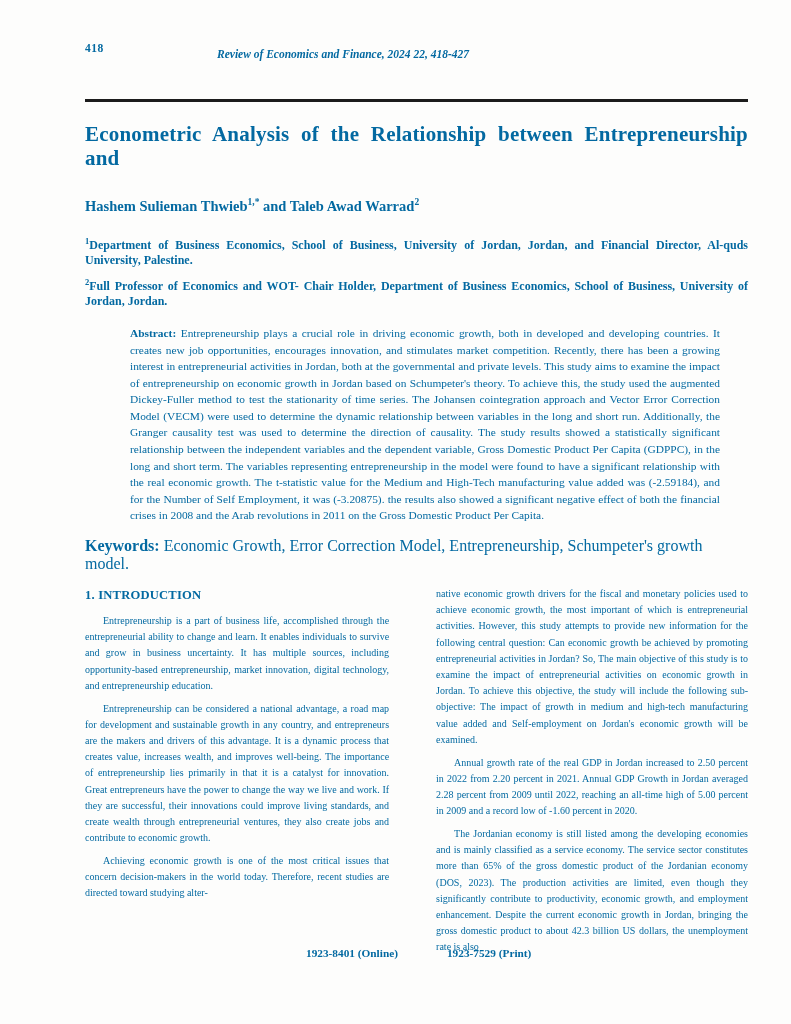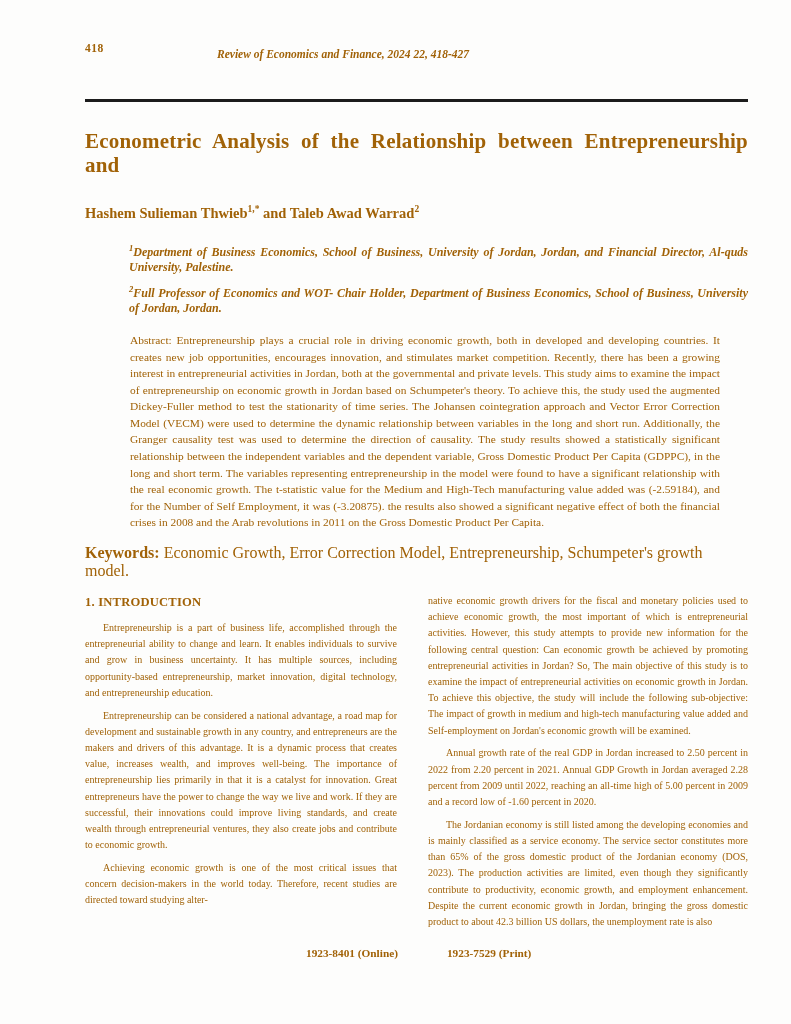--- a/index.html
+++ b/index.html
@@ -2,52 +2,52 @@
 <html><head>
 <meta charset="utf-8">
 <style>
   html, body { margin: 0; padding: 0; background: #e8e8e8; }
   .page {
     position: relative;
     width: 791px;
     height: 1024px;
     margin: 0 auto;
     background: #fdfdfc;
-    color: #a16207;
+    color: #0369a1;
     font-family: "Liberation Serif", "DejaVu Serif", serif;
     box-sizing: border-box;
     padding: 42px 43px 0 85px;
     overflow: hidden;
   }
 
   
   .hdr { position: relative; height: 14px; font-size: 11.5px; font-weight: bold; }
   .hdr .pgnum { position: absolute; left: 0; top: 0; letter-spacing: 0.5px; }
   .hdr .jref  { position: absolute; left: 132px; top: 0; font-style: italic; margin-top: 6px; }
 
   .title-rule { height: 3px; background: #1c1c1c; margin-top: 43px; }
 
-  .title { margin: 27px 0 0 0; font-size: 21px; font-weight: bold; line-height: 1.16; letter-spacing: 0.2px; }
+  .title { margin: 20px 0 0 0; font-size: 21px; font-weight: bold; line-height: 1.16; letter-spacing: 0.2px; }
   .title .tl1 { text-align: justify; text-align-last: justify; }
 
   .authors { margin-top: 26px; font-size: 14.5px; font-weight: bold; }
   .authors .plain { font-weight: bold; }
   sup.auth-sup { font-size: 9.5px; }
 
   .affils { margin-top: 21px; }
-  .affil { font-size: 12px; font-weight: bold; font-style: italic; line-height: 1.3; margin-bottom: 8px; text-align: justify; margin-left: 44px; }
+  .affil { font-size: 12px; font-weight: bold; line-height: 1.3; margin-bottom: 8px; text-align: justify; }
   .affil sup { font-size: 8.5px; }
 
   .abstract { margin: 15px 28px 0 45px; font-size: 11.4px; line-height: 16.6px; text-align: justify; }
-  .abstract b { font-weight: normal; }
+  .abstract b { font-weight: bold; }
 
   .keywords { margin-top: 13px; font-size: 16px; }
   .keywords b { font-weight: bold; }
 
-  .columns { display: flex; gap: 31px; margin-top: 13px; }
+  .columns { display: flex; gap: 47px; margin-top: 13px; }
   .col-left  { width: 312px; }
   .col-right { width: 320px; }
   .col-left h2 { font-size: 12.6px; font-weight: bold; margin: 2px 0 10px 0; letter-spacing: 0.2px; }
   .columns p {
     margin: 0 0 6.5px 0;
     font-size: 10px;
     line-height: 16.2px;
     text-align: justify;
     text-indent: 18px;
     font-family: Liberation Serif, serif;

